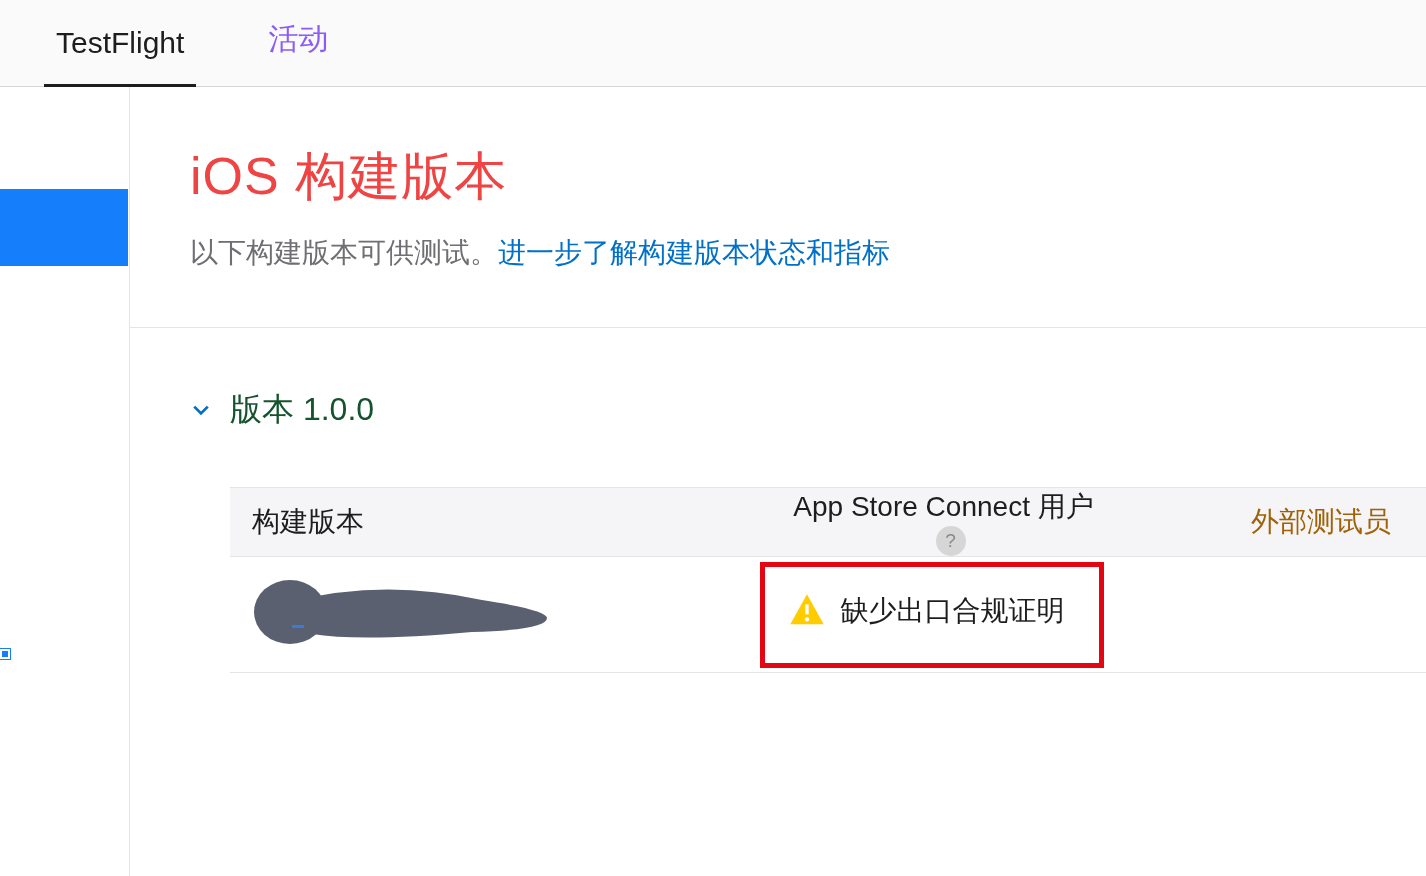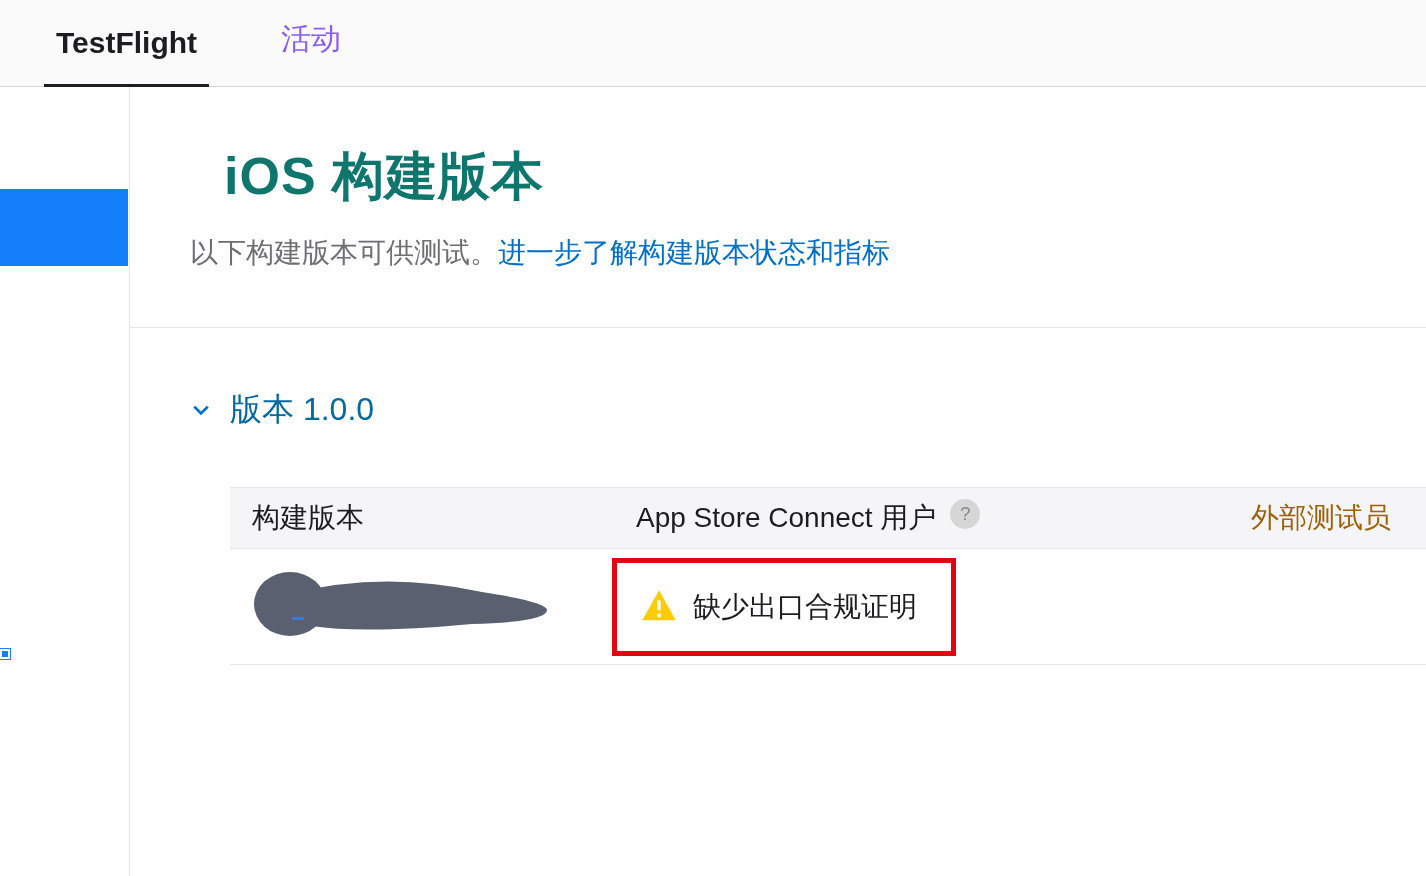--- a/index.html
+++ b/index.html
@@ -28,21 +28,21 @@
     .top-nav .tab {
       padding: 0 12px 26px 12px;
       margin-right: 60px;
       font-size: 30px;
       color: #8b5cf6;
       cursor: pointer;
       position: relative;
     }
     .top-nav .tab.active {
       color: #1d1d1f;
-      font-weight: 700;
+      font-weight: 400;
     }
     .top-nav .tab.active::after {
       content: "";
       position: absolute;
       left: 0;
       right: 0;
       bottom: -1px;
       height: 3px;
       background: #1d1d1f;
     }
@@ -81,24 +81,23 @@
     
     .main {
       flex: 1;
       padding: 0;
     }
     .header-area {
       padding: 55px 0 0 60px;
     }
     .page-title {
       font-size: 52px;
-      font-weight: 700;
-      color: #0f766e;
+      font-weight: 400;
+      color: #ef4444;
       letter-spacing: 1px;
-      margin-left: 34px;
     }
     .subtitle-row {
       margin-top: 22px;
       font-size: 28px;
       color: #6e6e73;
     }
     .subtitle-link {
       color: #0070c9;
       cursor: pointer;
       text-align: right;
@@ -127,48 +126,49 @@
       align-items: center;
       justify-content: center;
     }
     .chevron-down svg {
       stroke: #0070c9;
       stroke-width: 2.5;
       fill: none;
     }
     .version-label {
       font-size: 32px;
-      color: #0369a1;
+      color: #14532d;
     }
     
     
     .builds-table {
       margin-top: 55px;
       margin-left: 40px;
     }
     .table-header {
       display: flex;
       background: #f5f5f7;
-      height: 62px;
+      height: 70px;
       align-items: center;
       border-top: 1px solid #e5e5e5;
       border-bottom: 1px solid #e5e5e5;
     }
     .col-build {
       width: 406px;
       padding-left: 22px;
       font-size: 28px;
       color: #1d1d1f;
     }
     .col-users {
       width: 615px;
       font-size: 28px;
       color: #1d1d1f;
       display: flex;
-      align-items: flex-start;
+      align-items: center;
+      flex-direction: column;
     }
     .col-external {
       font-size: 28px;
       color: #a16207;
     }
     .help-icon {
       width: 30px;
       height: 30px;
       border-radius: 50%;
       background: #d6d6d6;
@@ -189,21 +189,21 @@
     }
     
     .redacted-shape {
       display: block;
     }
     
     .highlight-box {
       border: 5px solid #e30613;
       display: inline-flex;
       align-items: center;
-      padding: 24px 34px 24px 22px;
+      padding: 24px 34px 32px 22px;
       margin-left: -24px;
     }
     .warning-icon {
       width: 40px;
       height: 40px;
       margin-right: 14px;
       display: flex;
       align-items: center;
       justify-content: center;
     }

